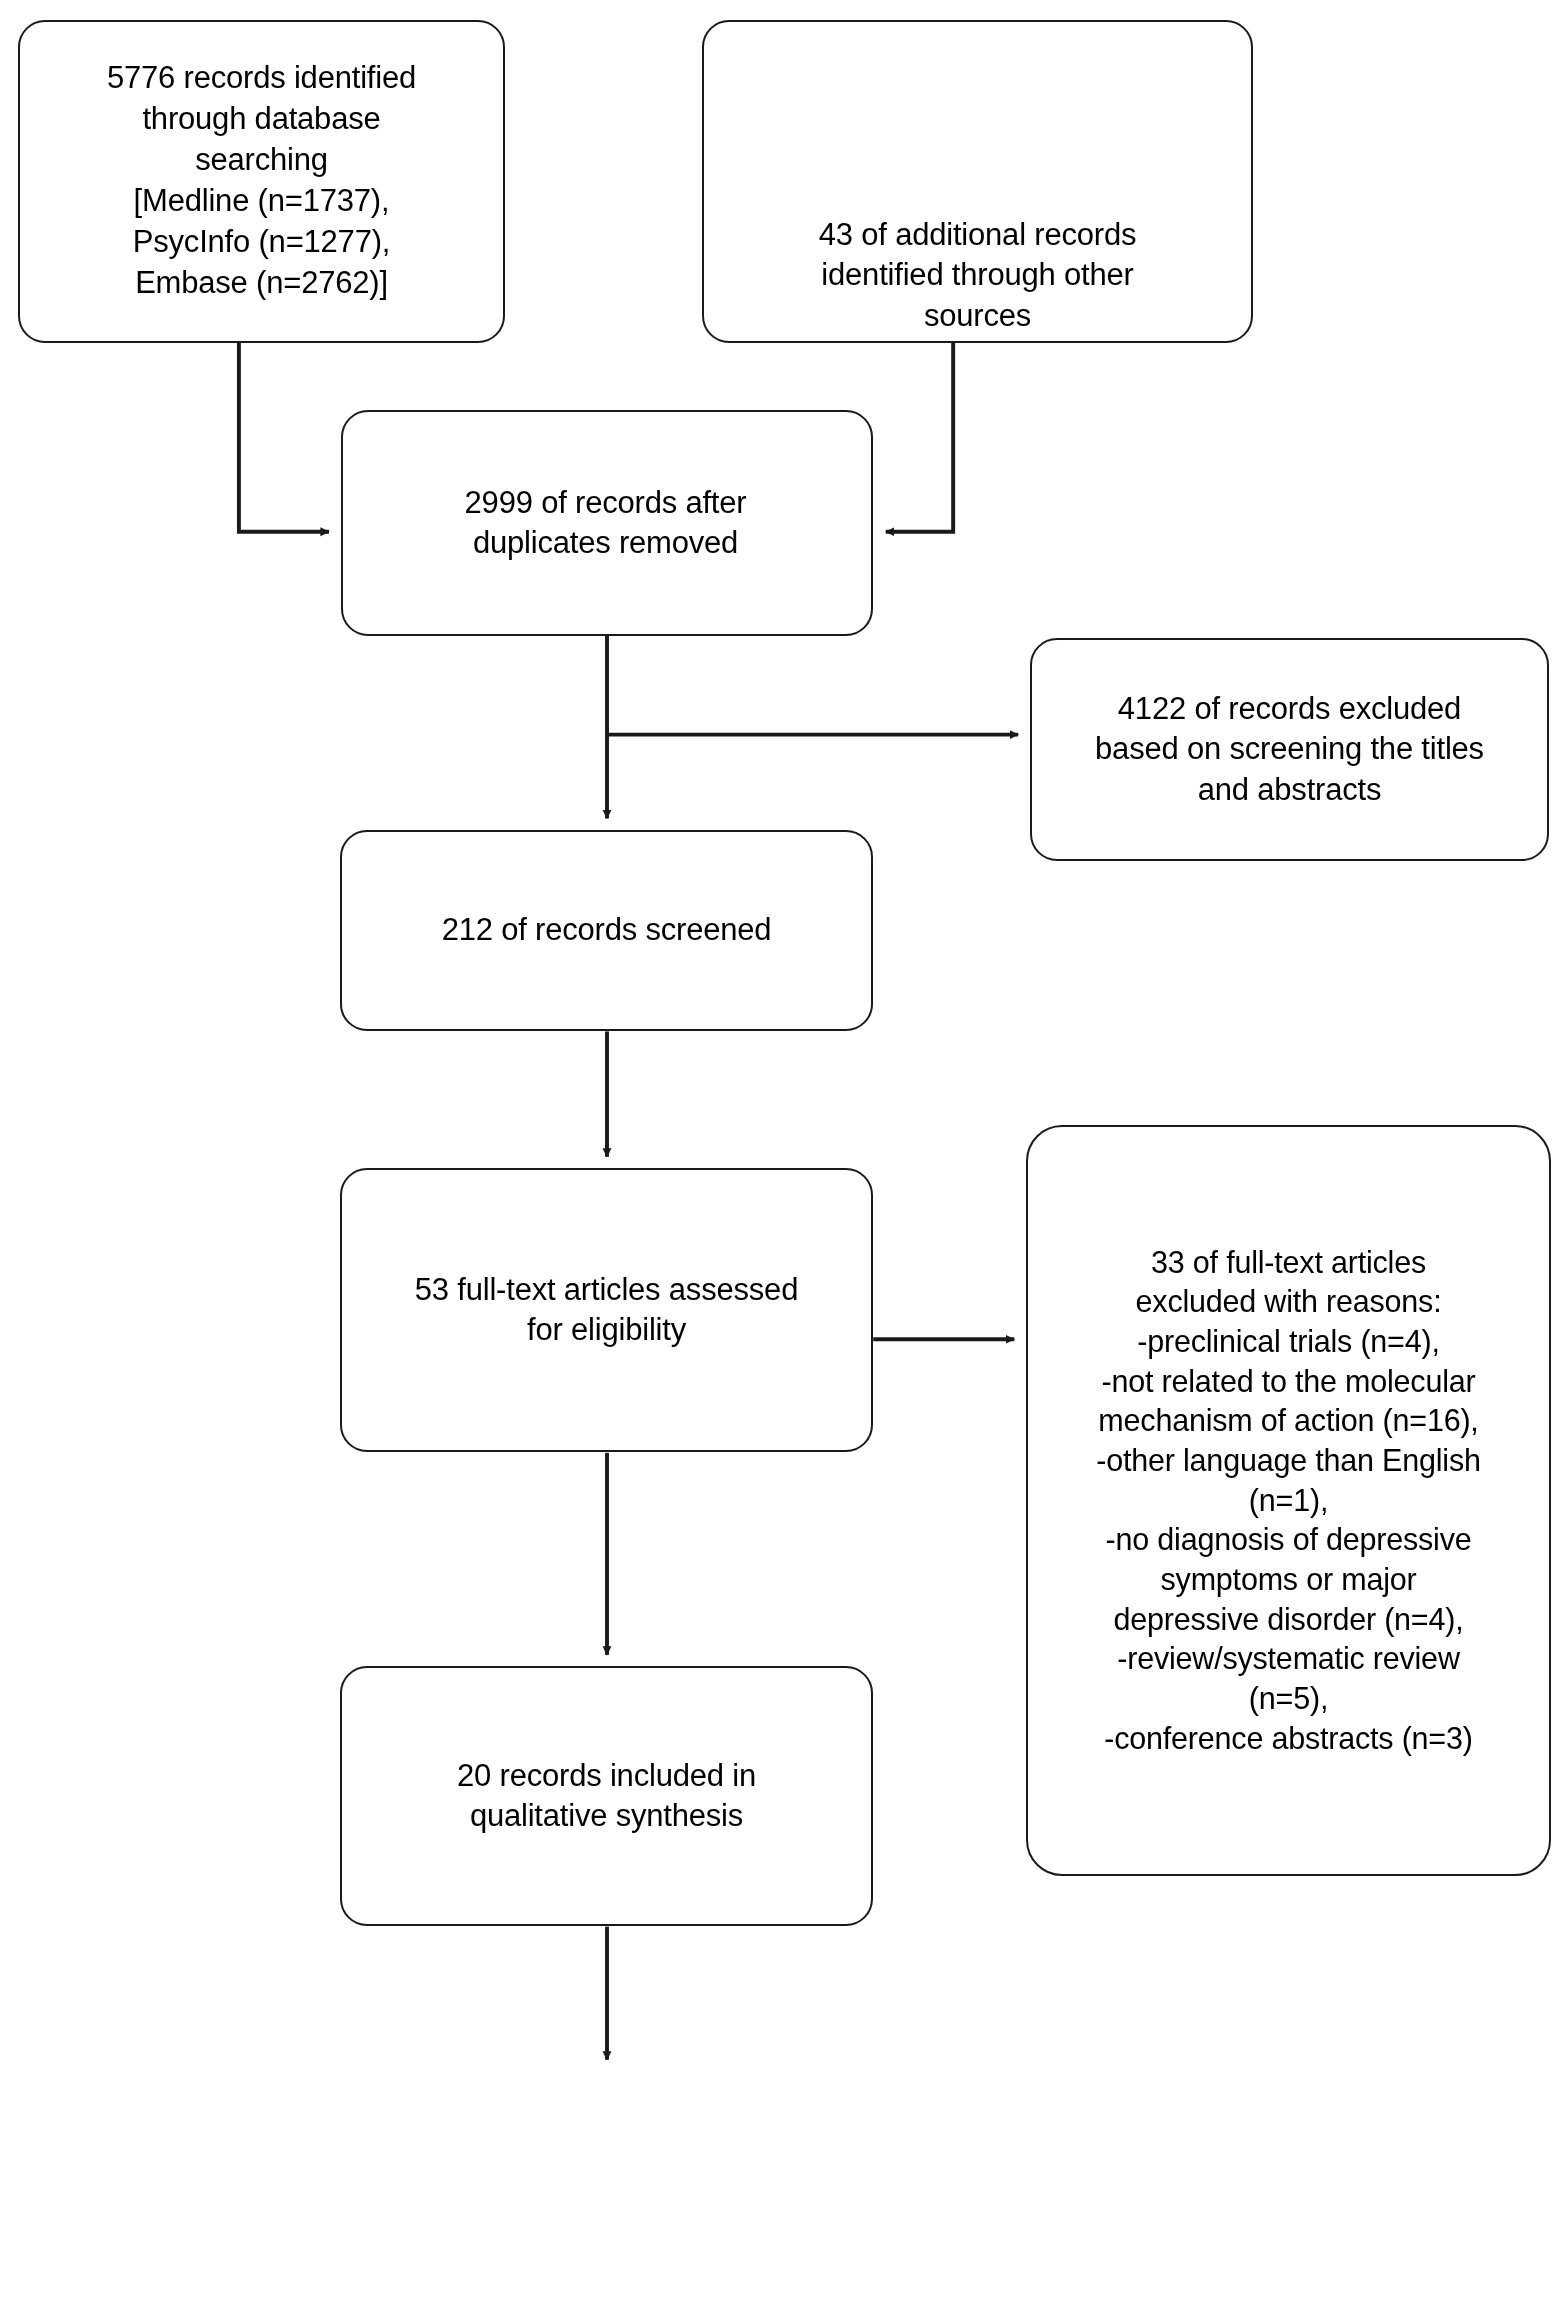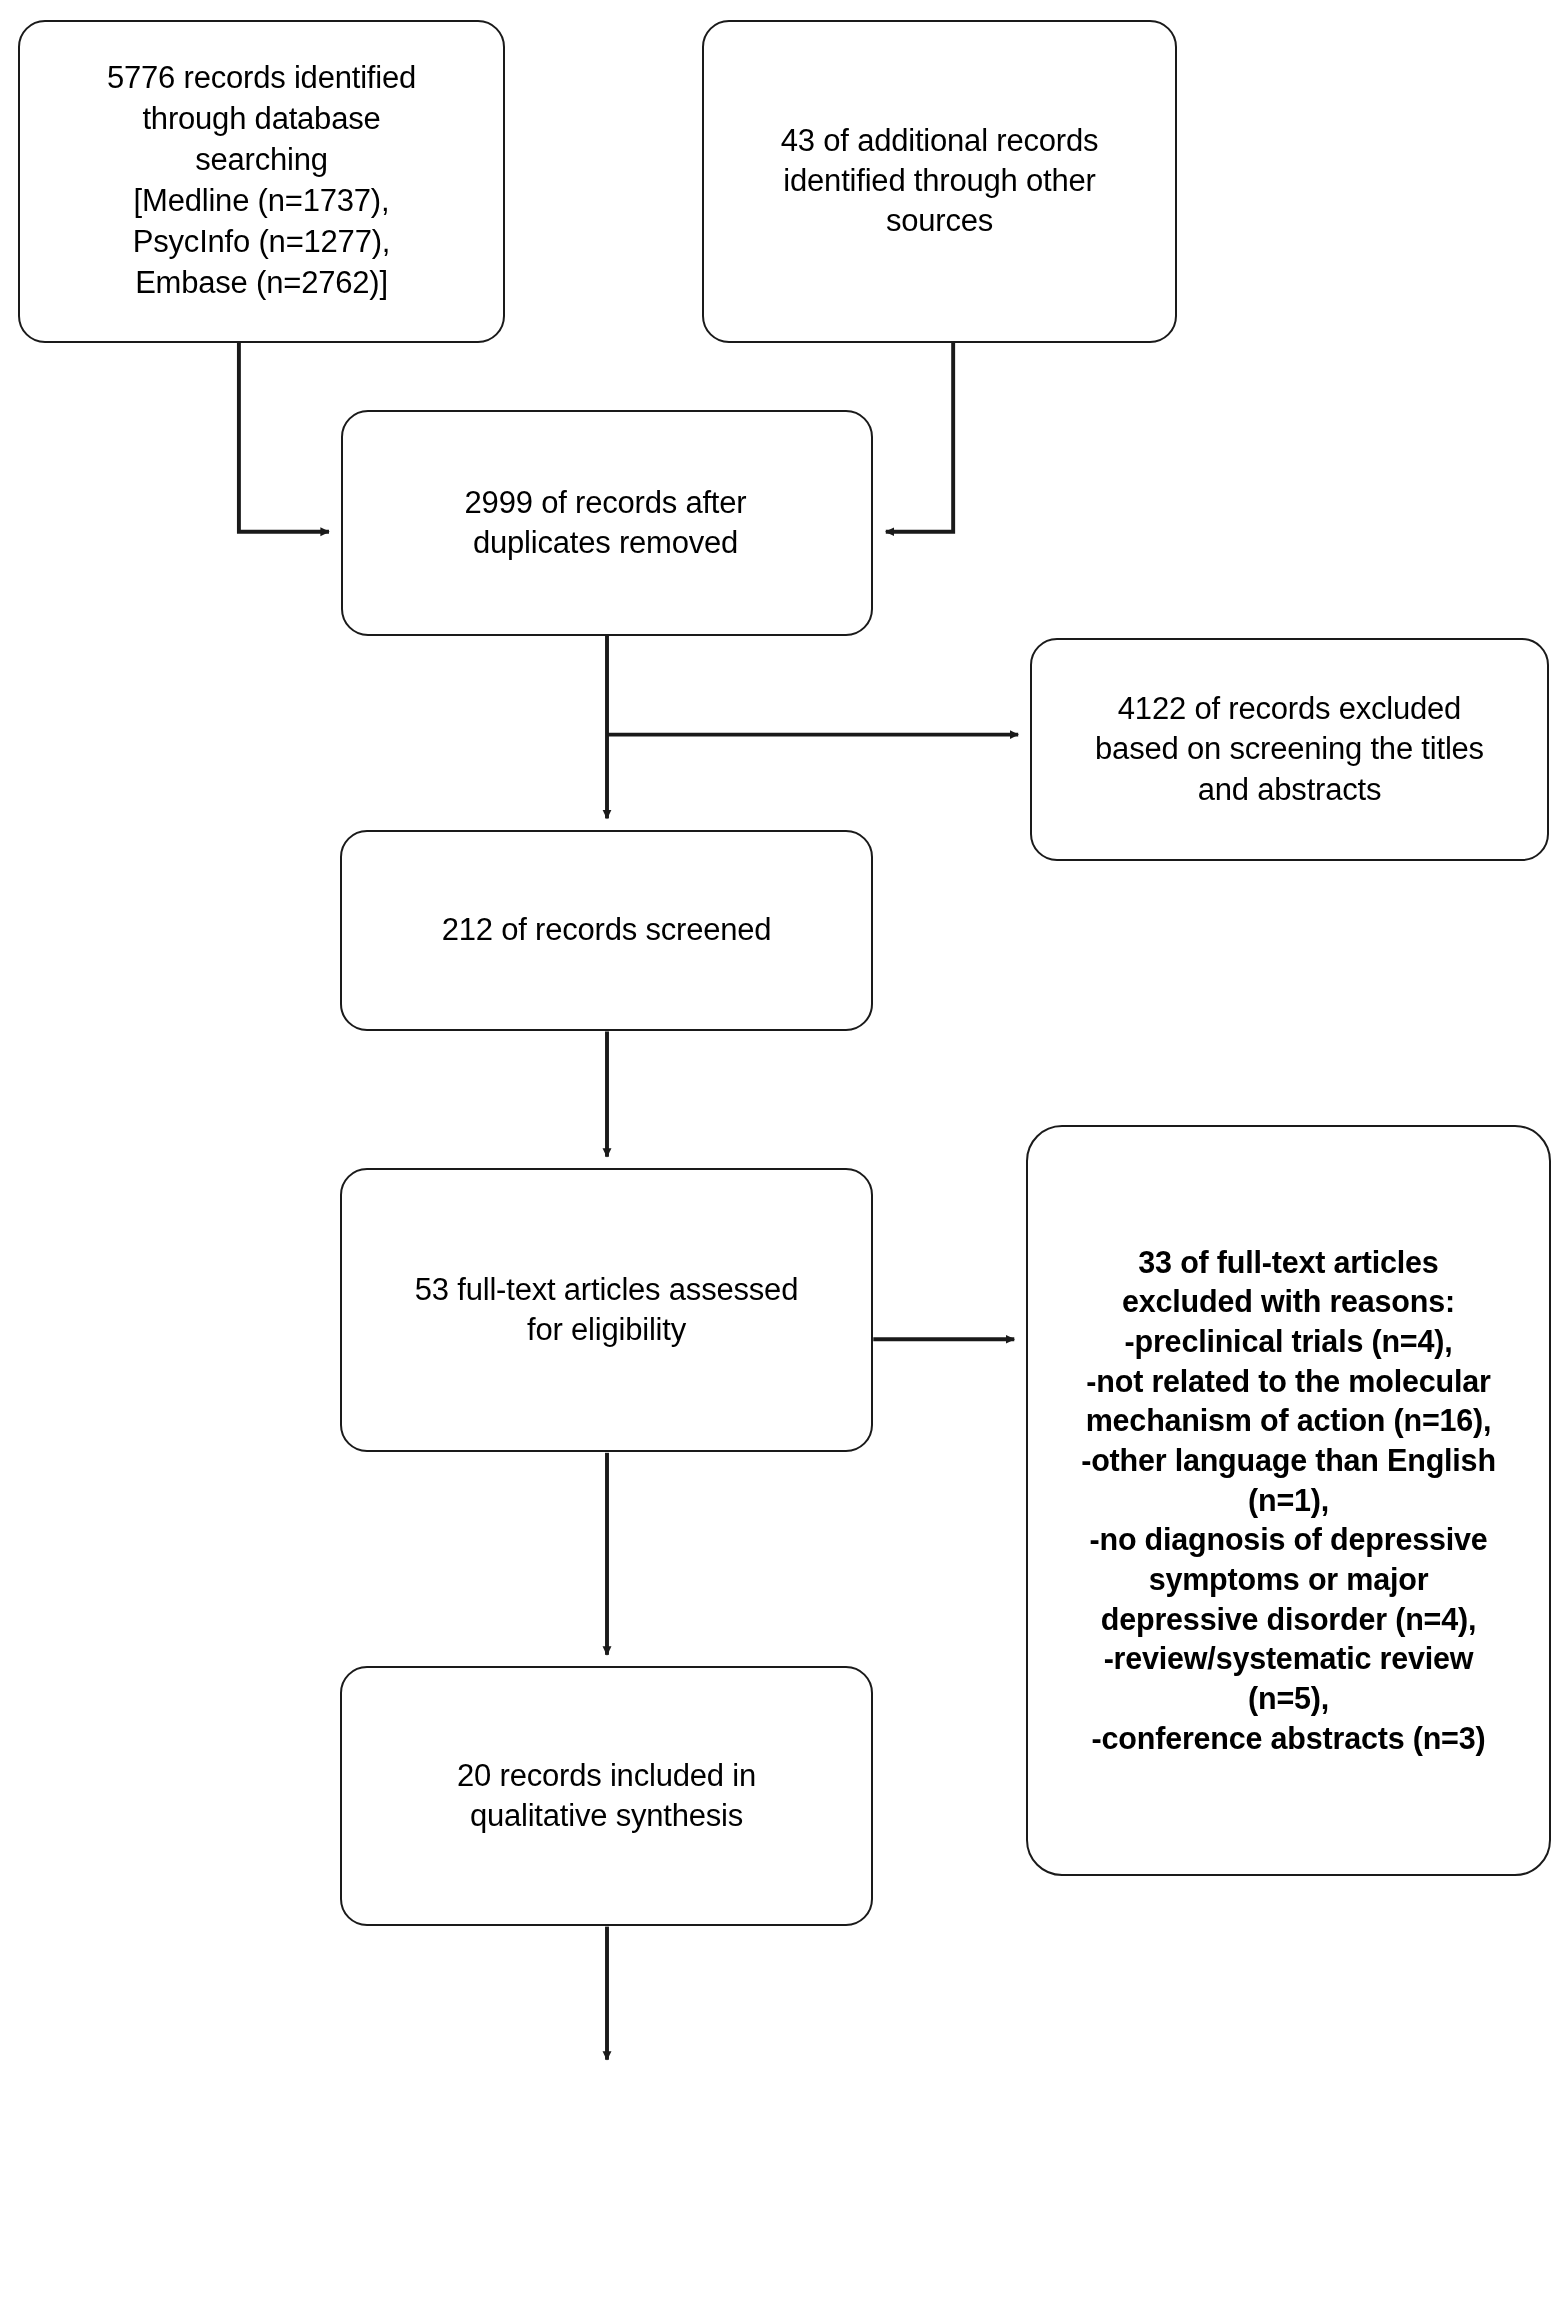--- a/index.html
+++ b/index.html
@@ -40,26 +40,26 @@
     letter-spacing: -0.2px;
     padding: 4.7px 11px;
     z-index: 2;
   }
   .node .node-text {
     width: 100%;
     white-space: pre-line;
   }
   
   #node-identified-db   { left: 18px;   top: 19.6px;   width: 487px;  height: 323px; }
-  #node-identified-other{ left: 702px;  top: 19.6px;   width: 475px;  height: 323px; }
+  #node-identified-other{ left: 702px;  top: 19.6px;   width: 551px;  height: 323px; align-items: flex-end; }
   #node-after-dupes     { left: 341px;  top: 410px;  width: 532px;  height: 226px; padding-left: 8px; }
   #node-excluded-screen { left: 1030px; top: 638px;  width: 519px;  height: 223px; }
   #node-screened        { left: 340px;  top: 830px; width: 533px;  height: 201px; }
   #node-fulltext        { left: 340px;  top: 1168px; width: 533px;  height: 284px; }
-  #node-excluded-reasons{ left: 1026px; top: 1125px; width: 525px;  height: 751px; border-radius: 36px; font-weight: bold; }
+  #node-excluded-reasons{ left: 1026px; top: 1125px; width: 525px;  height: 751px; border-radius: 36px; }
   #node-qualitative     { left: 340px;  top: 1666px; width: 533px;  height: 260px; }
   #node-meta            { left: 340px;  top: 2071px; width: 533px;  height: 223px; }
 
   #node-identified-db .node-text { font-size: 31px; line-height: 1.32; }
   #node-excluded-reasons .node-text { font-size: 30.5px; line-height: 1.30; }
 </style>
 </head>
 <body>
 
 <div id="canvas">

